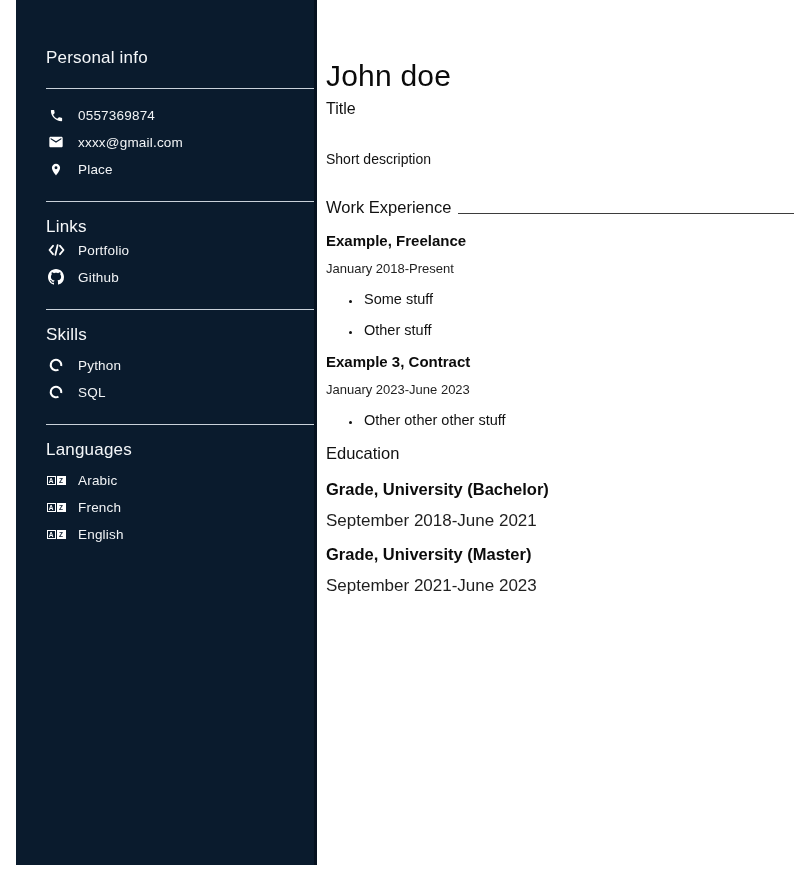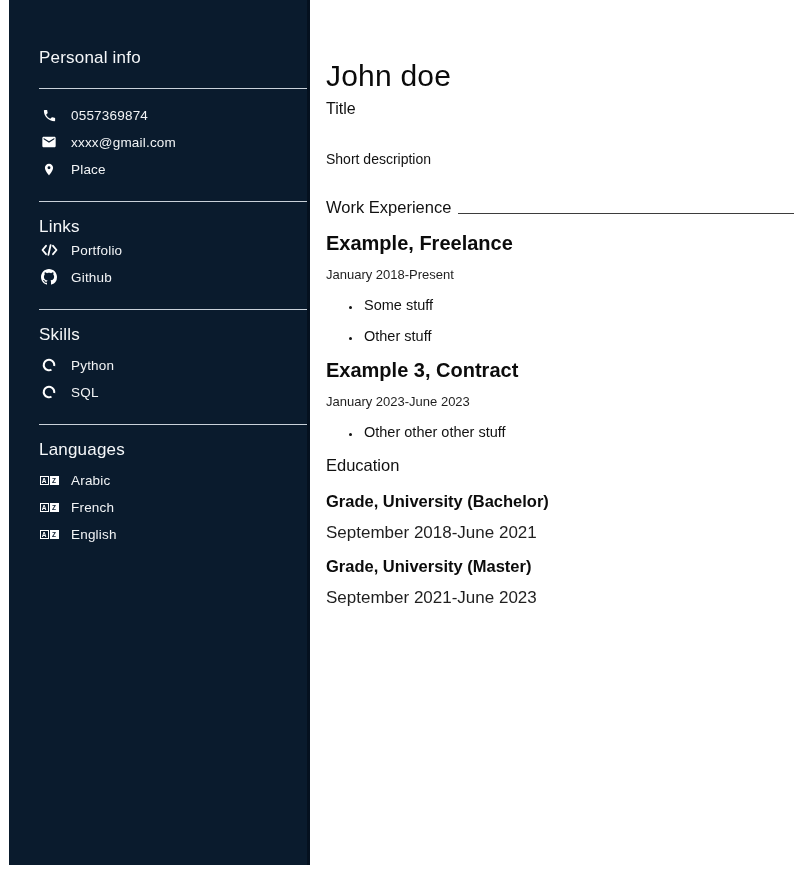--- a/index.html
+++ b/index.html
@@ -2,21 +2,21 @@
 <html><head>
 <meta charset="utf-8">
 <style>
   * { margin:0; padding:0; box-sizing:border-box; }
   html,body { width:794px; height:869px; background:#ffffff;
     font-family:"Liberation Sans","DejaVu Sans",sans-serif; }
   .page { position:relative; width:794px; height:869px; background:#ffffff; overflow:hidden; }
 
   
   .sidebar {
-    position:absolute; left:9px; top:0; width:301px; height:865px;
+    position:absolute; left:16px; top:0; width:301px; height:865px;
     background:#0a1b2d; color:#ffffff;
     border-right:3px solid #05111f;
     padding:48px 0 0 30px;
   }
   .sb-heading { font-size:17px; font-weight:400; color:#f5f7f9; letter-spacing:.2px; margin:0 0 0 0; }
   .sb-sep { border:0; border-top:1px solid #c9d1d9; margin:20px 0 0 0; }
   .sb-rows { margin-top:18px; }
   .sb-row { display:flex; align-items:center; margin-bottom:11px; height:16px; }
   .sb-icon { width:20px; display:inline-flex; justify-content:center; align-items:center; flex:0 0 20px; }
   .sb-label { font-size:13.5px; color:#f2f4f6; margin-left:12px; letter-spacing:.2px; }
@@ -37,21 +37,21 @@
   
   .content { position:absolute; left:304px; top:0; right:0; bottom:0; padding:59px 0 0 22px; }
   .name { font-size:30px; font-weight:400; color:#0b0b0b; letter-spacing:.2px; }
   .subtitle { font-size:16px; color:#111111; margin-top:7px; }
   .desc { font-size:14px; color:#111111; margin-top:33px; }
 
   .section-heading { display:flex; margin-top:31px; }
   .section-heading .label { font-size:16.5px; color:#111111; white-space:nowrap; }
   .section-heading .rule { flex:1; height:1px; background:#3d3d3d; align-self:flex-end; margin:0 0 3px 7px; }
 
-  .entry-role { font-size:20px; font-weight:700; color:#0c0c0c; margin-top:15px; }
+  .entry-role { font-size:15px; font-weight:700; color:#0c0c0c; margin-top:15px; }
   .entry-period { font-size:13px; color:#1f1f1f; margin-top:12px; }
   .entry-bullets { margin:9px 0 0 0; padding-left:36px; list-style:disc; }
   .entry-bullets li { font-size:14.5px; color:#111111; padding-left:2px; margin-top:15px; }
   .entry-bullets li::marker { font-size:11px; }
 
   .edu-degree { font-size:16.5px; font-weight:700; color:#0c0c0c; margin-top:14px; }
   .edu-period { font-size:17px; color:#1f1f1f; margin-top:12px; }
 
   svg { display:block; }
 </style>

